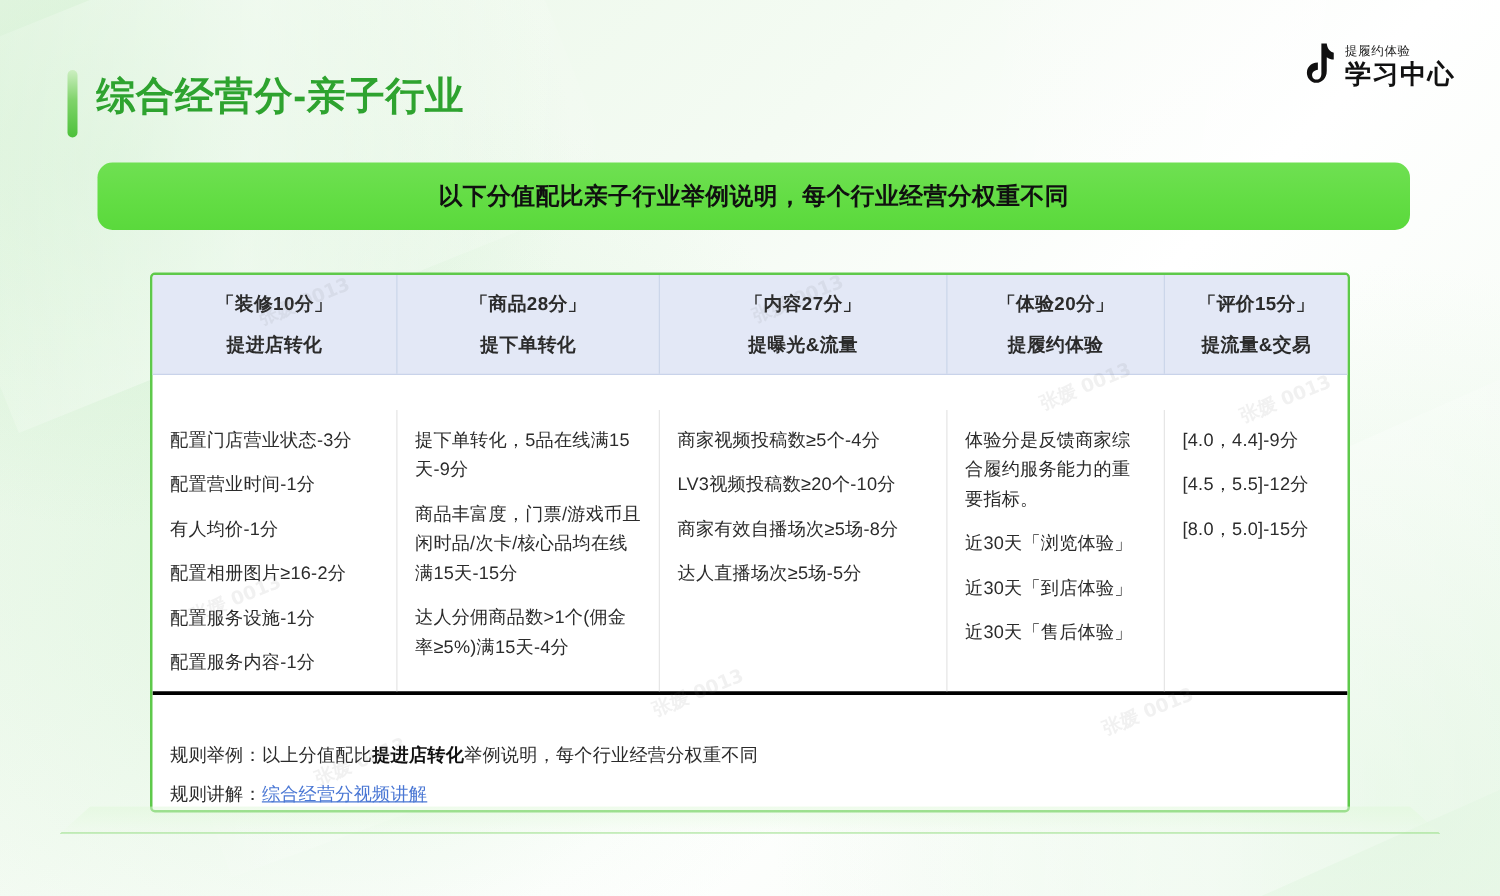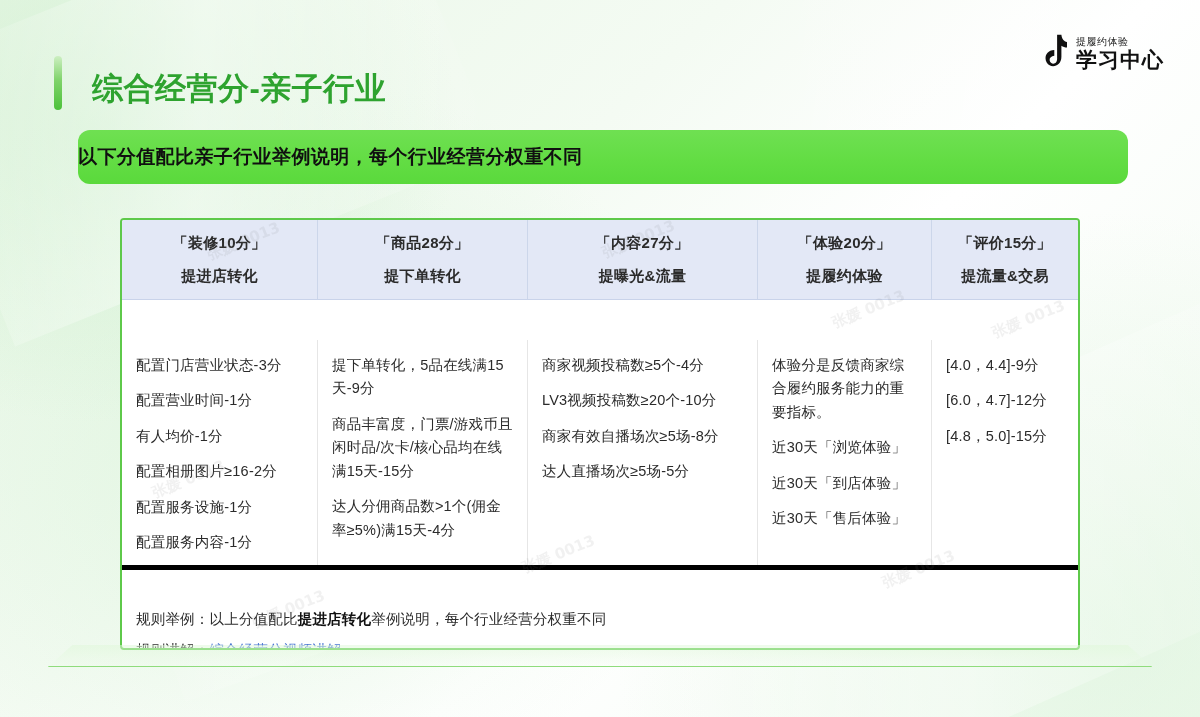--- a/index.html
+++ b/index.html
@@ -39,36 +39,36 @@
   }
   .logo-main {
     font-size: 21px; color: #111; font-weight: 700; letter-spacing: 1px;
     line-height: 1.05;
     text-align: right;
   }
 
   
   .title-row {
     position: absolute; left: 54px; top: 56px;
-    display: flex; align-items: flex-end; gap: 30px;
+    display: flex; align-items: flex-start; gap: 15px;
   }
   .title-bar {
     width: 8px; height: 54px; border-radius: 5px;
     background: linear-gradient(180deg, #cdefc2 0%, #7fd36a 45%, #4cc13a 100%);
   }
   .title-text {
     font-size: 31px; font-weight: 700; color: #2ea32f; letter-spacing: .5px;
   }
 
   
   .banner {
     position: absolute; left: 78px; top: 130px;
     width: 1050px; height: 54px; border-radius: 12px;
     background: linear-gradient(180deg, #6fe052 0%, #63dd44 55%, #5ad93c 100%);
-    display: flex; align-items: center; justify-content: flex-start;
+    display: flex; align-items: center; justify-content: center;
   }
   .banner-text {
     font-size: 19px; font-weight: 700; color: #101010; letter-spacing: .4px;
   }
 
   
   .table {
     position: absolute; left: 120px; top: 218px;
     width: 960px; height: 432px;
     border: 2px solid #5ec94a; border-radius: 4px;
@@ -84,21 +84,21 @@
   .th {
     padding: 14px 8px 13px;
     display: flex; flex-direction: column; align-items: center; gap: 14px;
     border-right: 1px solid #ccd6ea;
   }
   .th:last-child { border-right: none; }
   .th-title, .th-sub {
     font-size: 15px; font-weight: 700; color: #2b2b2b; text-align: center;
     letter-spacing: .3px;
   }
-  .tbody { display: flex; flex: 1; border-bottom: 5px solid #000000; margin-top: 12px; }
+  .tbody { display: flex; flex: 1; border-bottom: 3px solid #000000; }
   .td {
     padding: 14px 14px 10px;
     border-right: 1px solid #e6e6e6;
     display: flex; flex-direction: column; gap: 12px;
   }
   .td:last-child { border-right: none; }
   .cell-line {
     font-size: 14.5px; color: #2b2b2b; line-height: 1.62; letter-spacing: .2px;
   }
   
@@ -202,22 +202,22 @@
         <div class="cell-line">达人直播场次≥5场-5分</div>
       </div>
       <div class="td c4">
         <div class="cell-line">体验分是反馈商家综合履约服务能力的重要指标。</div>
         <div class="cell-line">近30天「浏览体验」</div>
         <div class="cell-line">近30天「到店体验」</div>
         <div class="cell-line">近30天「售后体验」</div>
       </div>
       <div class="td c5">
         <div class="cell-line">[4.0，4.4]-9分</div>
-        <div class="cell-line">[6.0，4.7]-12分</div>
-        <div class="cell-line">[4.8，5.0]-15分</div>
+        <div class="cell-line">[4.5，5.5]-12分</div>
+        <div class="cell-line">[8.0，5.0]-15分</div>
       </div>
     </div>
   <div class="tfoot">
     <div class="foot-line">
       <span>规则举例：</span><span>以上分值配比</span><span class="foot-strong">提进店转化</span><span>举例说明，每个行业经营分权重不同</span>
     </div>
     <div class="foot-line">
       <span>规则讲解：</span><a class="foot-link" href="#">综合经营分视频讲解</a>
     </div>
   </div>

